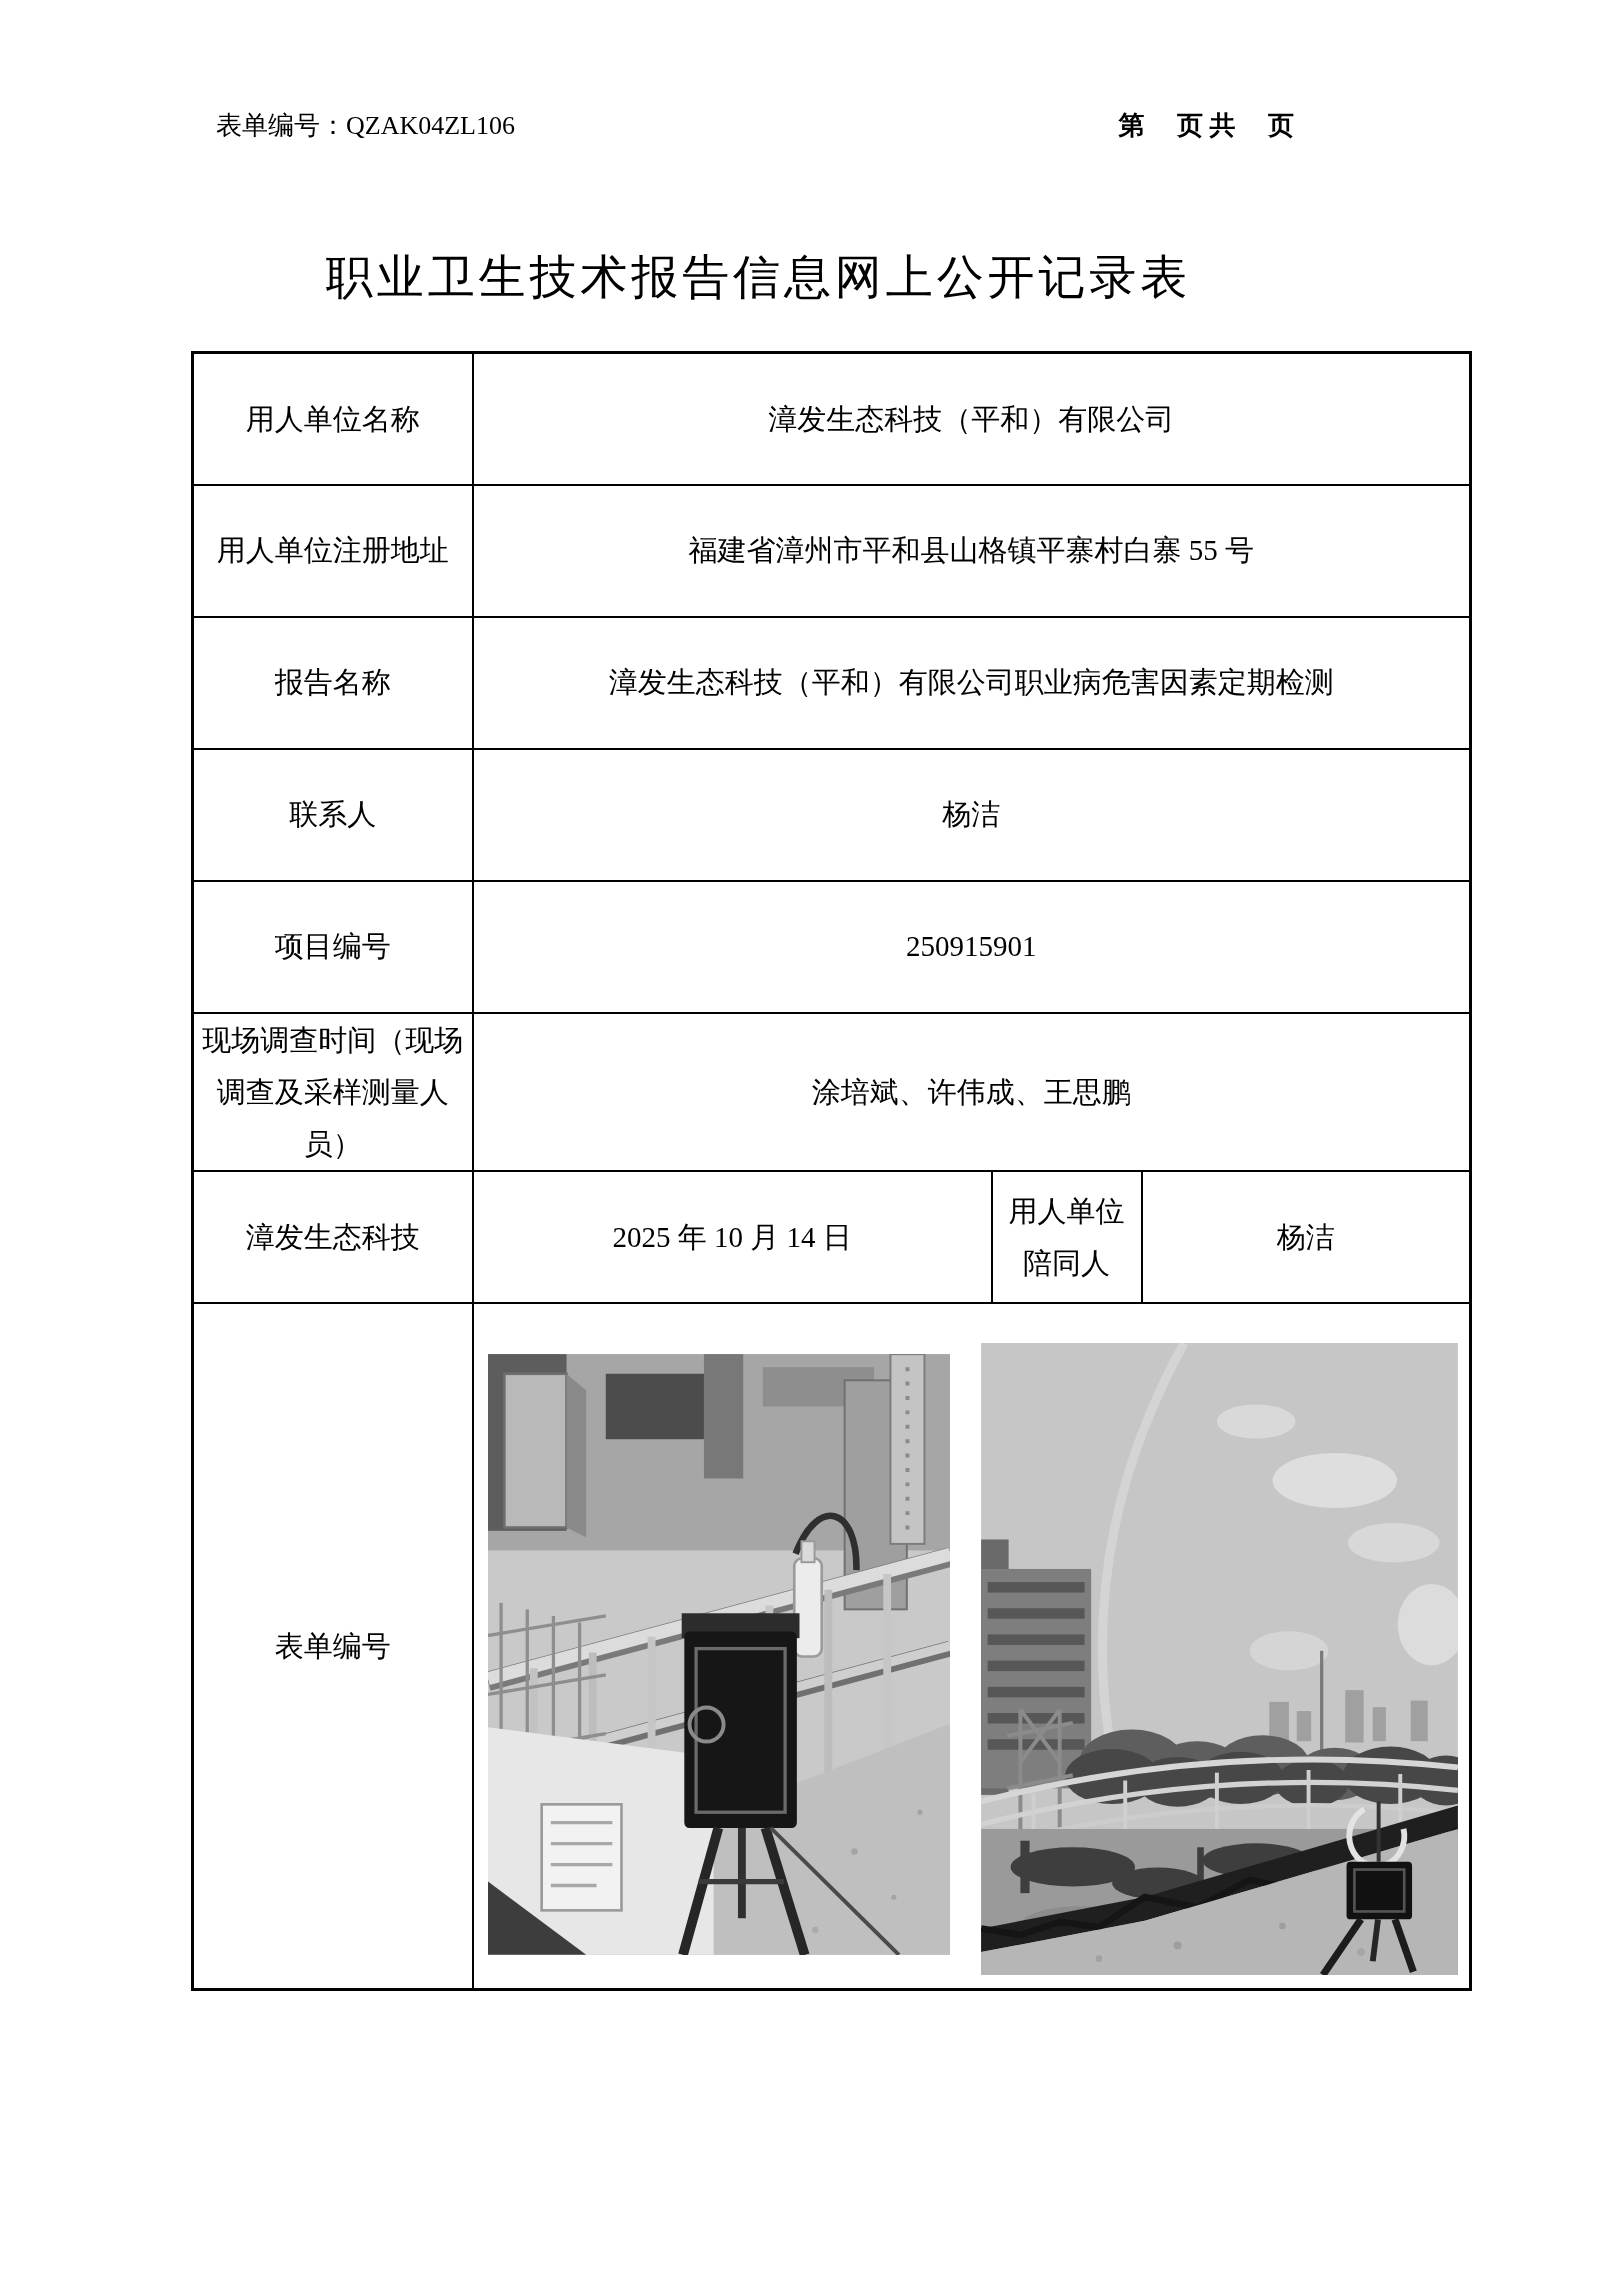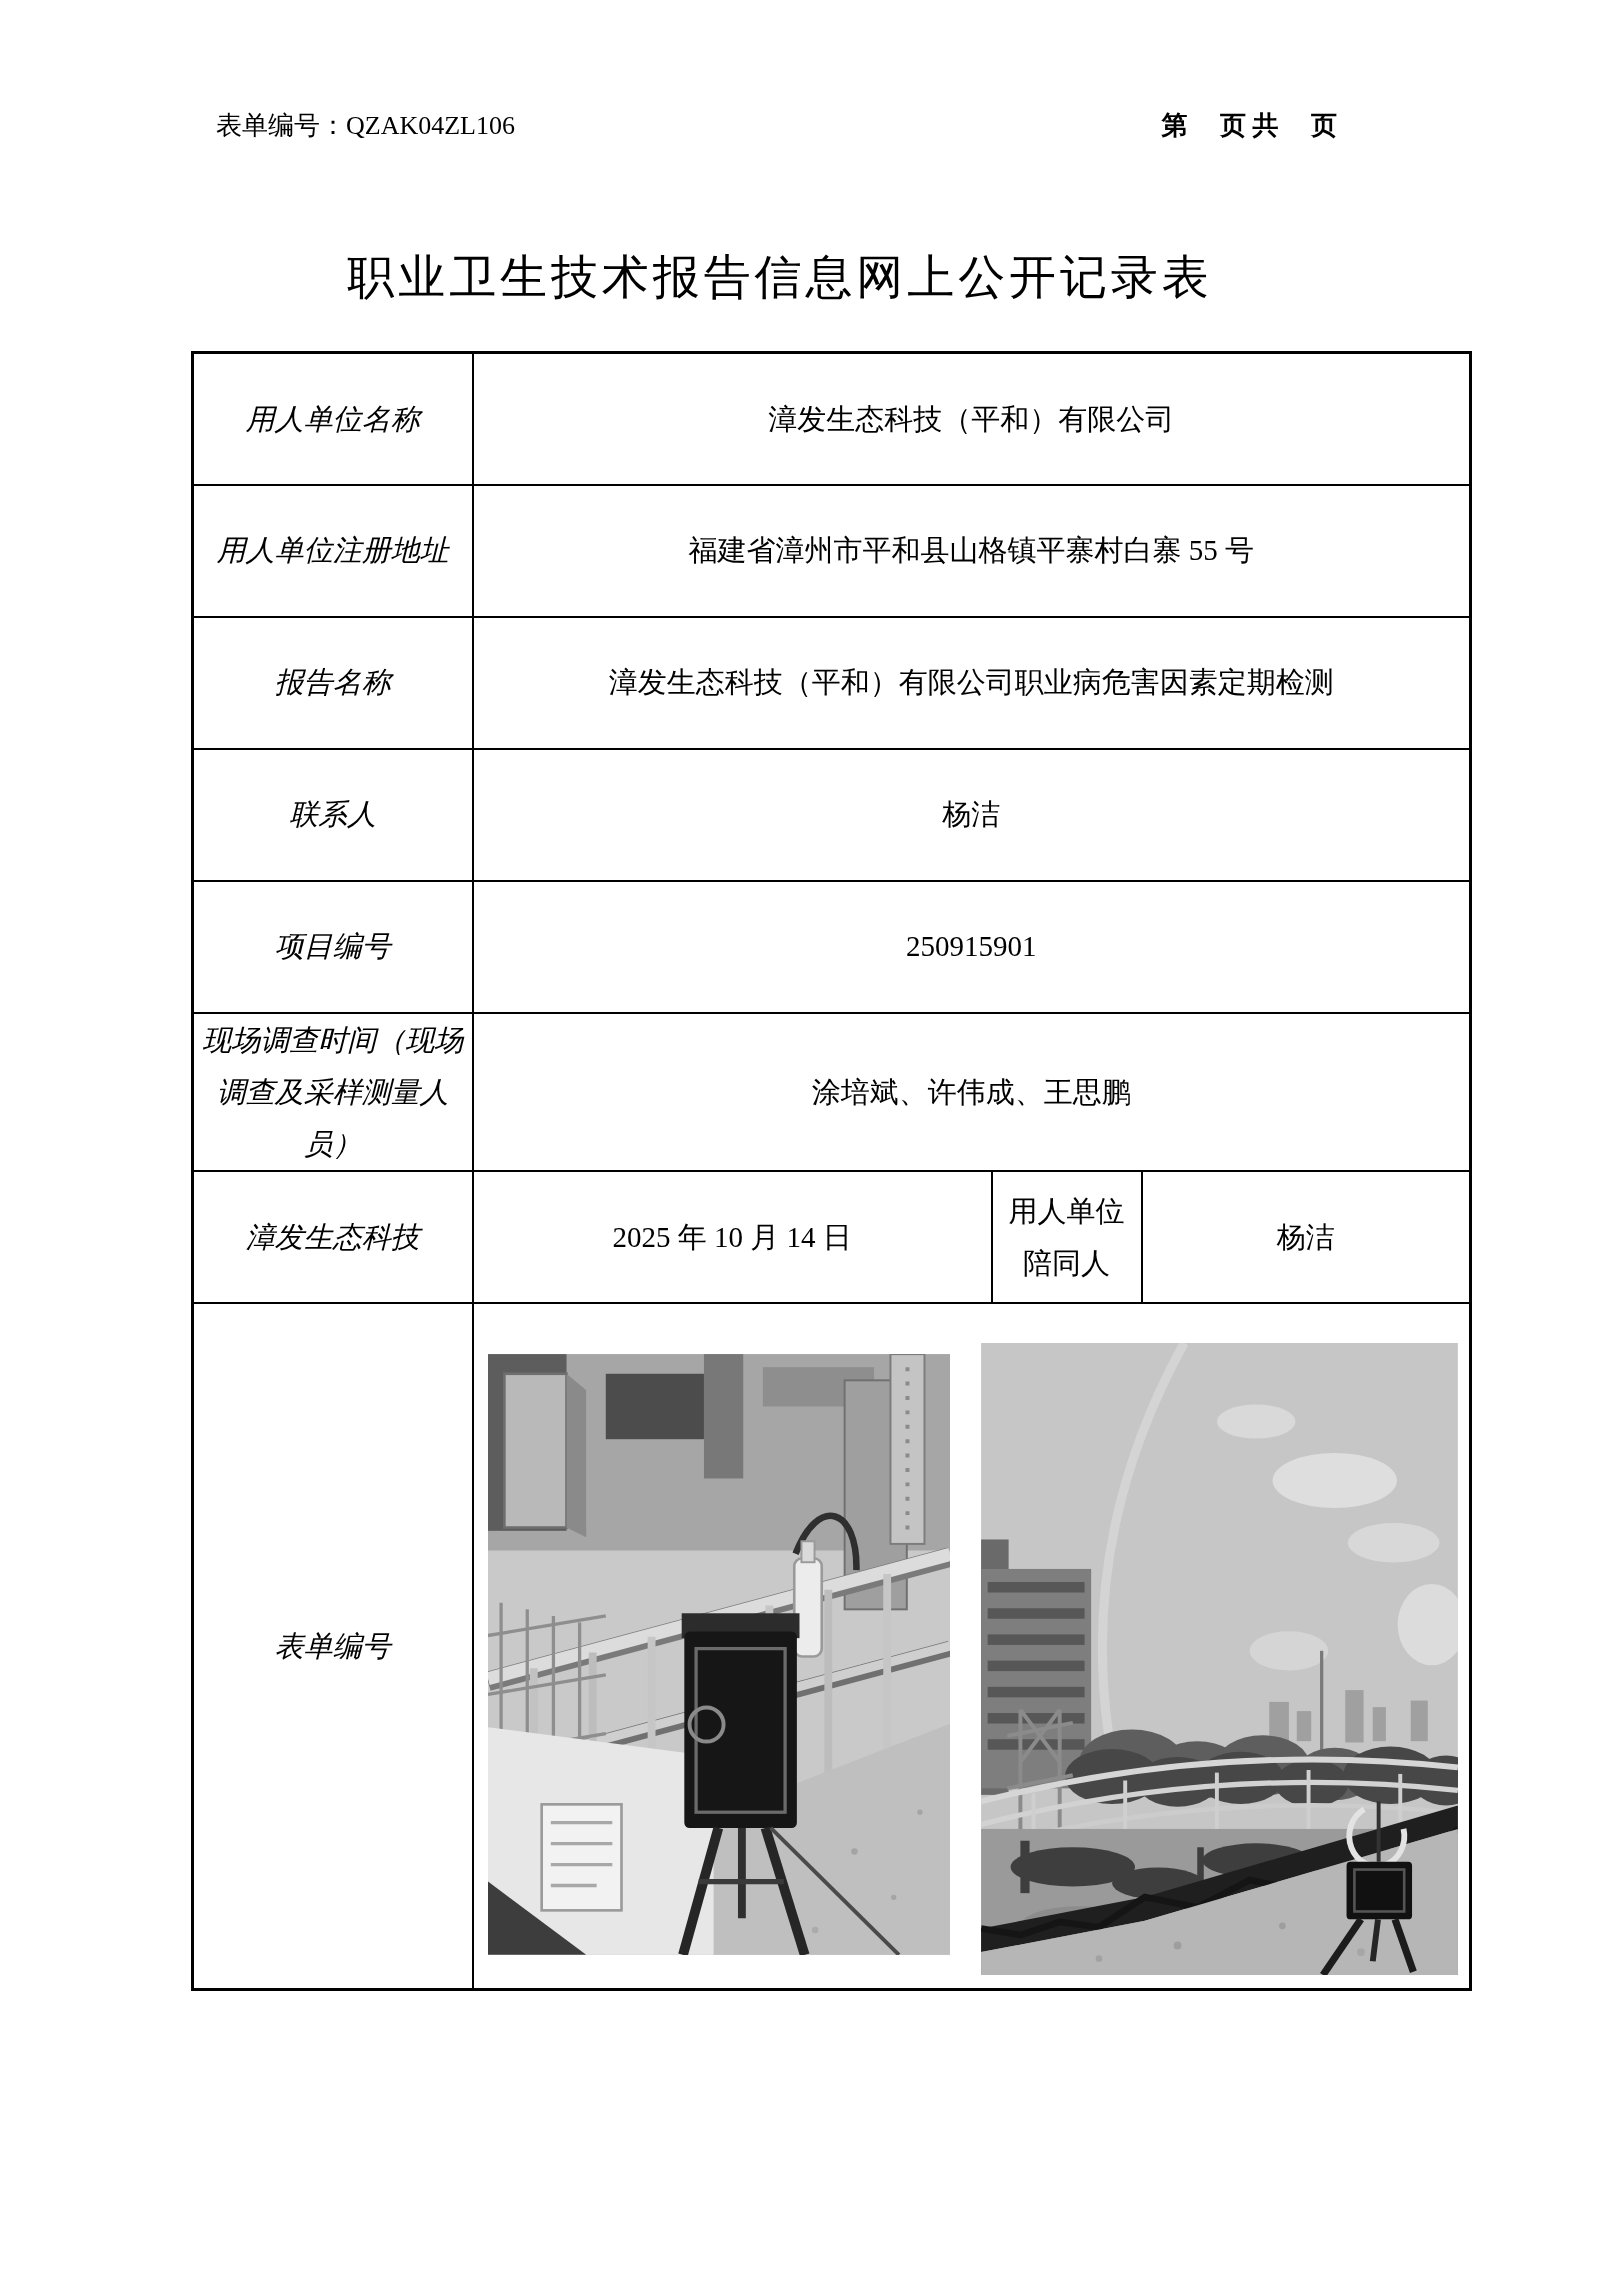--- a/index.html
+++ b/index.html
@@ -1,18 +1,18 @@
 <!DOCTYPE html>
 <html style="font-size:10.5px"><head>
 <meta charset="utf-8">
 <style>
   html,body{margin:0;padding:0;background:#ffffff;}
   .page{
     position:relative;width:1517px;height:2295px;background:#ffffff;
-    font-family:"Liberation Serif","DejaVu Serif",serif;color:#000;overflow:hidden;padding-left:43px;
+    font-family:"Liberation Serif","DejaVu Serif",serif;color:#000;overflow:hidden;
   }
   .header{
     position:absolute;top:110px;left:216px;right:223px;
     display:flex;justify-content:space-between;align-items:baseline;
     font-size:26px;line-height:1.2;
   }
   .page-marker{white-space:pre;font-weight:bold;}
   .doc-title{
     position:absolute;top:246px;left:0;width:100%;
     text-align:center;font-size:47px;font-weight:normal;letter-spacing:3.9px;
@@ -22,21 +22,21 @@
     border-collapse:collapse;table-layout:fixed;
     border:3.9px solid #000;
   }
   table.form td{
     border:2px solid #000;
     text-align:center;vertical-align:middle;
     font-size:29px;line-height:1.8;
     padding:0 5.2px;box-sizing:border-box;
     overflow:hidden;
   }
-  td.lbl{font-size:29px;font-style:italic;}
+  td.lbl{font-size:29px;}
   td.companion-lbl{font-size:26px;line-height:1.85;white-space:pre-line;}
   td.photo-cell{vertical-align:top;text-align:left;padding:0;}
   .photos{display:flex;align-items:flex-start;margin:37px 0 0 9.2px;gap:31px;}
   .photo-frame{display:block;}
   .photo2{margin-top:-11px;}
   svg{display:block;}
 </style>
 </head>
 <body>
 

